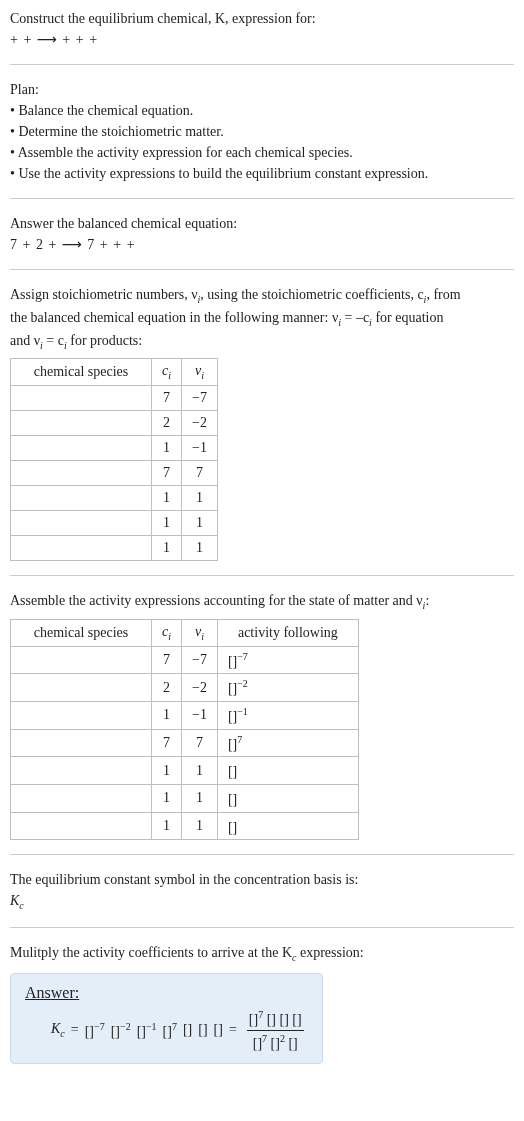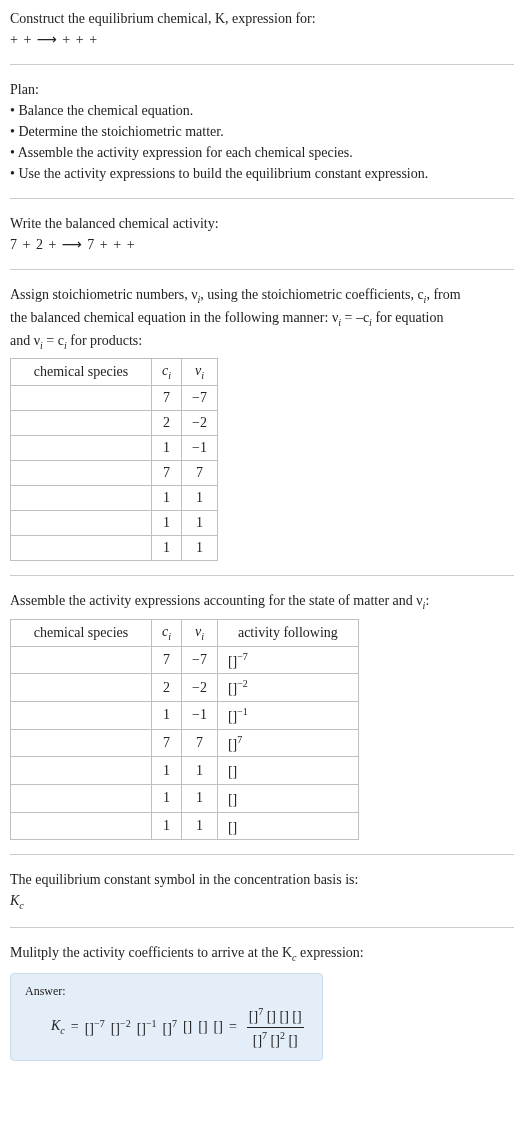--- a/index.html
+++ b/index.html
@@ -39,21 +39,21 @@
   .sub { font-size: 10px; vertical-align: sub; font-style: italic; }
   .sup { font-size: 10px; vertical-align: super; }
   .answer-box {
     display: inline-block;
     background: #e3eef8;
     border: 1px solid #cadbec;
     border-radius: 4px;
     padding: 10px 14px 10px 14px;
     margin-top: 8px;
   }
-  .answer-label { font-size: 12px; margin-bottom: 6px; }
+  .answer-label { font-size: 16px; margin-bottom: 6px; text-decoration: underline; }
   .eq-row { display: inline-flex; align-items: center; gap: 6px; font-style: italic; }
   .frac {
     display: inline-flex;
     flex-direction: column;
     align-items: center;
     vertical-align: middle;
     margin: 0 4px;
   }
   .frac .num, .frac .den { padding: 0 2px; font-style: normal; line-height: 1.3; }
   .frac .bar {
@@ -80,21 +80,21 @@
 <hr class="sep">
 
 <div class="line">Plan:</div>
 <div class="line">• Balance the chemical equation.</div>
 <div class="line">• Determine the stoichiometric matter.</div>
 <div class="line">• Assemble the activity expression for each chemical species.</div>
 <div class="line">• Use the activity expressions to build the equilibrium constant expression.</div>
 
 <hr class="sep">
 
-<div class="line">Write the balanced chemical activity:</div>
+<div class="line">Answer the balanced chemical equation:</div>
 <div class="line arrow">7  + 2  +  ⟶ 7  +  +  + </div>
 
 <hr class="sep">
 
 
 <div class="line">
   <span>Assign stoichiometric numbers, ν</span><span class="sub">i</span><span>, using the stoichiometric coefficients, c</span><span class="sub">i</span><span>, from</span>
 </div>
 <div class="line">
   <span>the balanced chemical equation in the following manner: ν</span><span class="sub">i</span><span> = –c</span><span class="sub">i</span><span> for equation</span>

